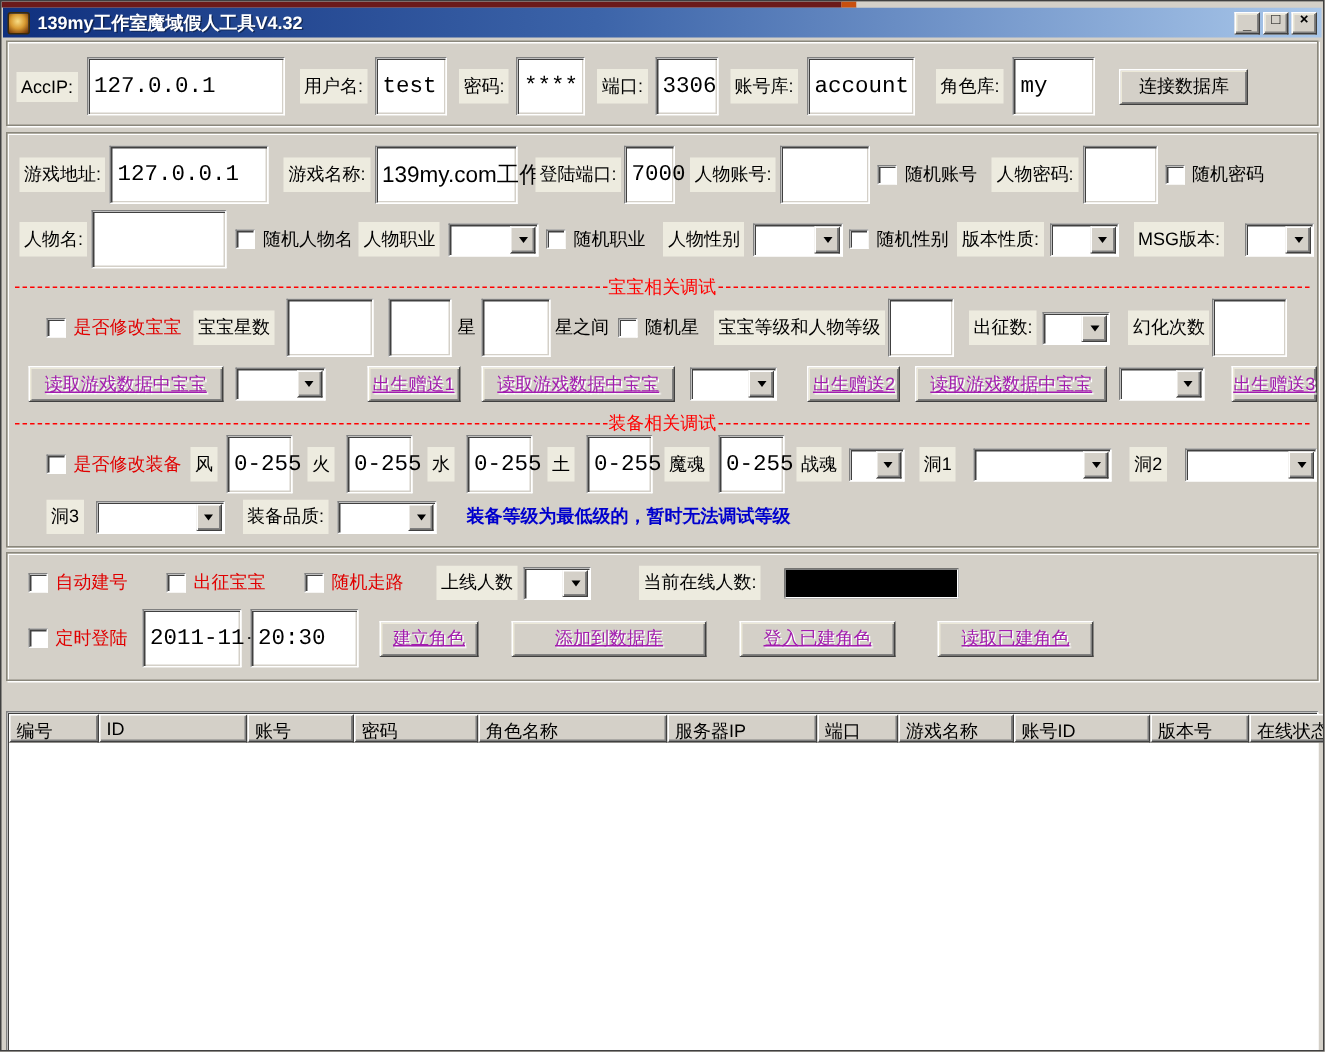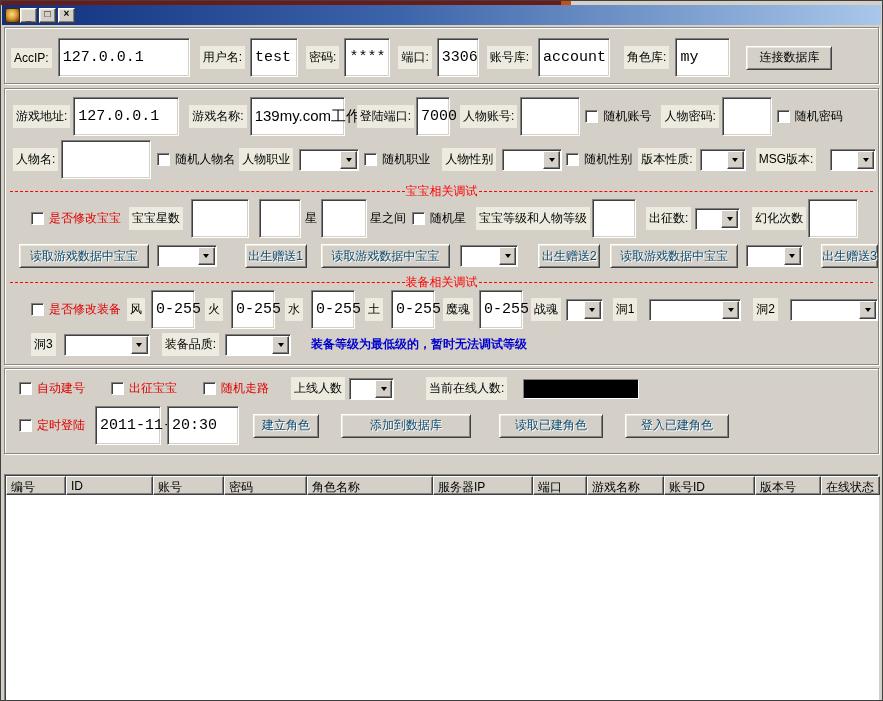--- a/index.html
+++ b/index.html
@@ -60,21 +60,21 @@
     font-family:"Liberation Mono","DejaVu Sans Mono",monospace; font-size:15px;
   }
   .input.cn { font-family:"Liberation Sans","DejaVu Sans",sans-serif; }
   .btn {
     height:24px; background:#d4d0c8; color:#000;
     border:1px solid; border-color:#fff #404040 #404040 #fff;
     box-shadow:inset 1px 1px 0 #ece9d8, inset -1px -1px 0 #808080;
     display:inline-flex; align-items:center; justify-content:center;
     font-size:12px; font-family:inherit; padding:0 4px;
   }
-  .btn.disabled { color:#0c4a6e; text-shadow:1px 1px 0 #fff; }
+  .btn.disabled { color:#a21caf; text-shadow:1px 1px 0 #fff;text-decoration:underline; }
 
   .dd {
     display:inline-flex; height:22px; background:#fff;
     border:1px solid; border-color:#808080 #fff #fff #808080;
     box-shadow:inset 1px 1px 0 #404040;
   }
   .dd-field { flex:1; }
   .dd-btn {
     width:17px; margin:1px; background:#d4d0c8;
     border:1px solid; border-color:#fff #404040 #404040 #fff;
@@ -126,20 +126,21 @@
 <div class="win">
 
   <div class="top-strip">
     <div class="strip-maroon"></div>
     <div class="strip-orange"></div>
     <div class="strip-rest"></div>
   </div>
 
   <div class="titlebar">
     <span class="app-icon"></span>
+    <span class="title-text">139my工作室魔域假人工具V4.32</span>
     <span class="winbtns">
       <button class="winbtn mini">
           <span>_</span>
         </button>
       <button class="winbtn">
           <span>□</span>
         </button>
       <button class="winbtn">
           <span>×</span>
         </button>
@@ -357,29 +358,29 @@
       <span class="chip" style="margin-left:32px">当前在线人数:</span>
       <span class="online-box" style="margin-left:16px"></span>
     </div>
     <div class="row mt6">
       <span class="cb" style="margin-left:14px"></span>
       <span class="cb-label red">定时登陆</span>
       <span class="input" style="width:66px;margin-left:10px">2011-11-26</span>
       <span class="input" style="width:72px;margin-left:6px">20:30</span>
       <button class="btn disabled" style="width:66px;margin-left:14px">建立角色</button>
       <button class="btn disabled" style="width:130px;margin-left:22px">添加到数据库</button>
+      <button class="btn disabled" style="width:104px;margin-left:22px">登入已建角色</button>
       <button class="btn disabled" style="width:104px;margin-left:28px">读取已建角色</button>
-      <button class="btn disabled" style="width:104px;margin-left:22px">登入已建角色</button>
     </div>
   </div>
 
   <div class="lv mt20">
     <div class="lv-header">
       <span class="lv-h" style="width:60px">编号</span>
-      <span class="lv-h" style="width:87px">ID</span>
+      <span class="lv-h" style="width:99px">ID</span>
       <span class="lv-h" style="width:71px">账号</span>
       <span class="lv-h" style="width:83px">密码</span>
       <span class="lv-h" style="width:126px">角色名称</span>
       <span class="lv-h" style="width:100px">服务器IP</span>
       <span class="lv-h" style="width:54px">端口</span>
       <span class="lv-h" style="width:77px">游戏名称</span>
       <span class="lv-h" style="width:91px">账号ID</span>
       <span class="lv-h" style="width:66px">版本号</span>
       <span class="lv-h" style="width:59px">在线状态</span>
     </div>

